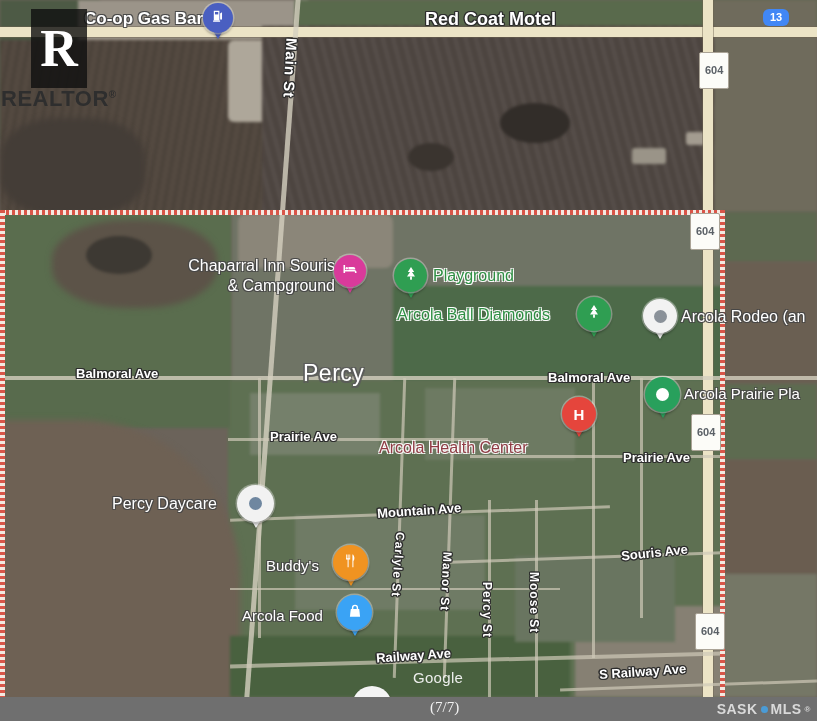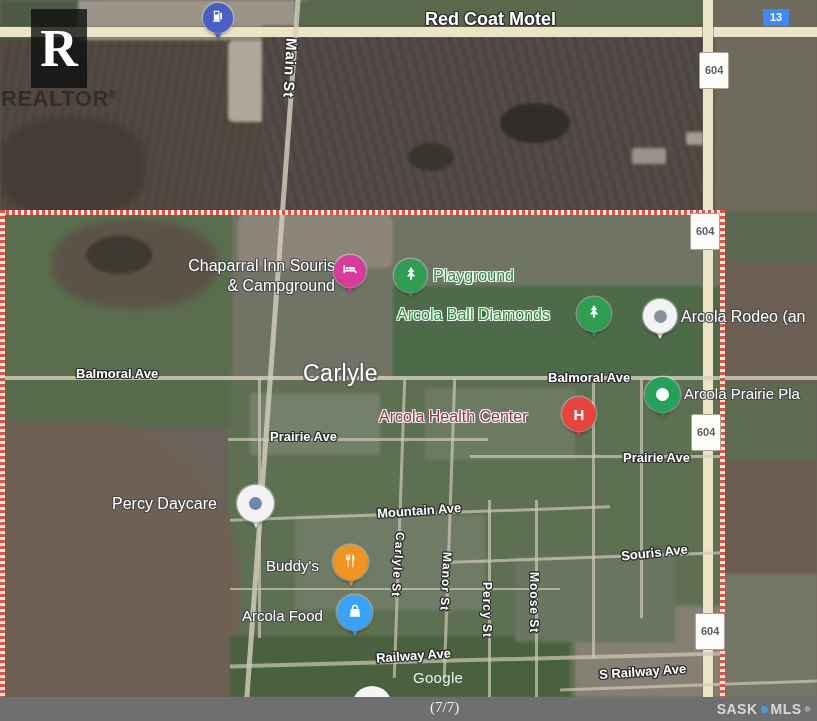--- a/index.html
+++ b/index.html
@@ -28,39 +28,39 @@
                      -1.3px 0 0 rgba(45,45,45,.95),1.3px 0 0 rgba(45,45,45,.95); }
   .lbl.vert { writing-mode:vertical-rl; text-orientation:mixed; letter-spacing:1px; }
   .poi-lbl { position:absolute; white-space:nowrap; font-weight:500; font-size:16px; color:#fff;
          text-shadow:-1px -1px 0 rgba(70,70,70,.9),1px -1px 0 rgba(70,70,70,.9),
                      -1px 1px 0 rgba(70,70,70,.9),1px 1px 0 rgba(70,70,70,.9); }
   .poi-lbl.green { color:#2f8f44;
          text-shadow:-1px -1px 0 rgba(255,255,255,.92),1px -1px 0 rgba(255,255,255,.92),
                      -1px 1px 0 rgba(255,255,255,.92),1px 1px 0 rgba(255,255,255,.92); }
   .poi-lbl.maroon { color:#8f3b44;
          text-shadow:-1px -1px 0 rgba(255,255,255,.88),1px -1px 0 rgba(255,255,255,.88),
-                     -1px 1px 0 rgba(255,255,255,.88),1px 1px 0 rgba(255,255,255,.88); }
+                     -1px 1px 0 rgba(255,255,255,.88),1px 1px 0 rgba(255,255,255,.88);margin-top:31px; }
   .city { position:absolute; font-size:23px; font-weight:500; color:#fff; letter-spacing:.5px;
          text-shadow:-1.5px -1.5px 0 rgba(90,90,90,.85),1.5px -1.5px 0 rgba(90,90,90,.85),
                      -1.5px 1.5px 0 rgba(90,90,90,.85),1.5px 1.5px 0 rgba(90,90,90,.85); }
 
   
   .pin { position:absolute; }
   .pin .c { width:100%; height:100%; border-radius:50%; display:flex; align-items:center; justify-content:center;
             box-shadow:0 0 0 1.5px rgba(255,255,255,.35), 0 2px 3px rgba(0,0,0,.45); position:relative; z-index:2; }
   .pin .tail { position:absolute; left:50%; top:calc(100% - 4px); transform:translateX(-50%);
             width:0; height:0; border-left:6px solid transparent; border-right:6px solid transparent;
             border-top:10px solid #ccc; z-index:1; filter:drop-shadow(0 1px 1px rgba(0,0,0,.3)); }
   .pin .dot { border-radius:50%; width:13px; height:13px; }
   .pin .hletter { color:#fff; font-weight:bold; font-size:15px; }
 
   
   .shield { position:absolute; background:#fcfcf8; border:1px solid #aaa396; border-radius:2px;
             color:#5b6167; font-size:11px; font-weight:bold; padding:11px 5px; line-height:13px; }
-  .shield.blue { border:none; color:#fff; border-radius:1px; padding:2px 7px; }
+  .shield.blue { border:none; color:#fff; border-radius:6px; padding:2px 7px; }
 
   
   .realtor-box { position:absolute; left:31px; top:9px; width:56px; height:79px; background:rgba(15,15,15,.8);
             display:flex; align-items:center; justify-content:center; }
   .realtor-box .r { color:#fff; font-family:"Liberation Serif", serif; font-weight:bold; font-size:52px; line-height:1; }
   .realtor-word { position:absolute; left:1px; top:86px; font-size:22px; font-weight:bold; color:#2e2e2e; letter-spacing:.5px; }
   .realtor-word sup { font-size:10px; }
 
   
   .google { position:absolute; left:413px; top:669px; font-size:15px; color:rgba(245,245,245,.95); letter-spacing:.3px; }
@@ -146,28 +146,29 @@
     <div class="lbl" style="left:623px;top:450px;">Prairie Ave</div>
     <div class="lbl" style="left:377px;top:503px;transform:rotate(-4deg);">Mountain Ave</div>
     <div class="lbl" style="left:621px;top:545px;transform:rotate(-6deg);">Souris Ave</div>
     <div class="lbl vert" style="left:391px;top:532px;font-size:12px;transform:rotate(4deg);">Carlyle St</div>
     <div class="lbl vert" style="left:439px;top:552px;font-size:12px;transform:rotate(3deg);">Manor St</div>
     <div class="lbl vert" style="left:480px;top:582px;font-size:12px;">Percy St</div>
     <div class="lbl vert" style="left:527px;top:572px;font-size:12px;">Moose St</div>
     <div class="lbl" style="left:376px;top:648px;transform:rotate(-4deg);">Railway Ave</div>
     <div class="lbl" style="left:599px;top:664px;transform:rotate(-4deg);">S Railway Ave</div>
 
-    <div class="city" style="left:303px;top:360px;">Carlyle</div>
+    <div class="city" style="left:303px;top:360px;">Percy</div>
 
     <div class="shield blue" style="left: 763px; top: 9px; background-color: rgb(65, 135, 245);">13</div>
     <div class="shield" style="left:699px;top:52px;">604</div>
     <div class="shield" style="left:690px;top:213px;">604</div>
     <div class="shield" style="left:691px;top:414px;">604</div>
     <div class="shield" style="left:695px;top:613px;">604</div>
 
+    <div class="poi-lbl" style="left:84px;top:9px;font-size:17px;font-weight:bold;">Co-op Gas Bar</div>
     <div class="poi-lbl" style="left:168px;top:256px;width:167px;text-align:right;line-height:20px;white-space:normal;">
       <span>Chaparral Inn Souris</span><br>
       <span>&amp; Campground</span>
     </div>
     <div class="poi-lbl green" style="left:433px;top:267px;">Playground</div>
     <div class="poi-lbl green" style="left:397px;top:306px;">Arcola Ball Diamonds</div>
     <div class="poi-lbl" style="left:681px;top:308px;">Arcola Rodeo (an</div>
     <div class="poi-lbl" style="left:684px;top:385px;font-size:15px;">Arcola Prairie Pla</div>
     <div class="poi-lbl maroon" style="left:379px;top:408px;">Arcola Health Center</div>
     <div class="poi-lbl" style="left:112px;top:495px;">Percy Daycare</div>

